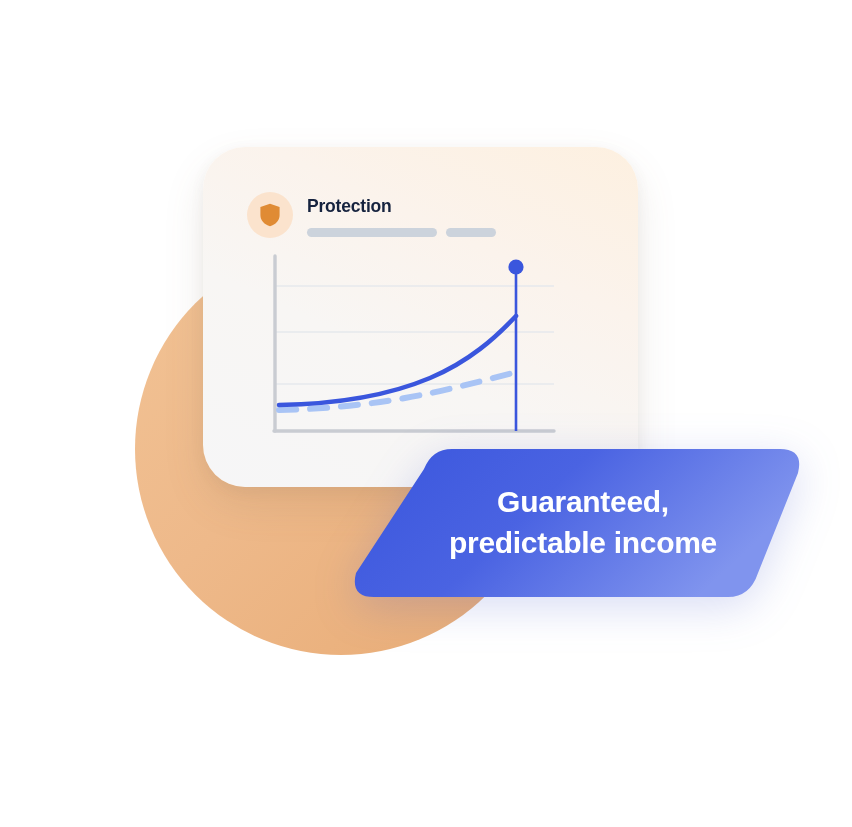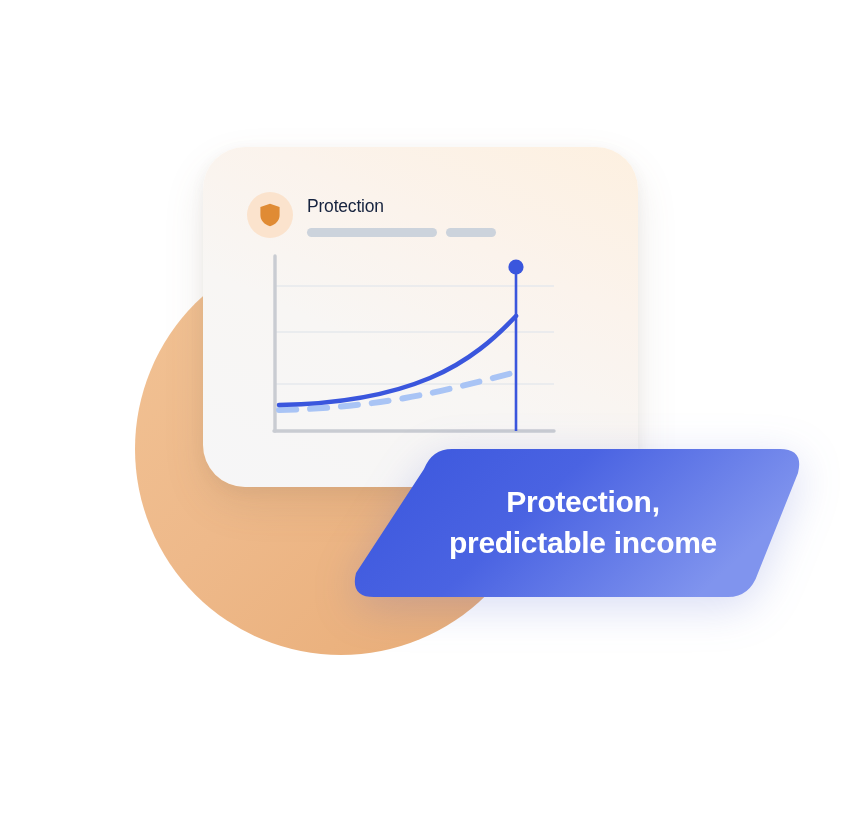--- a/index.html
+++ b/index.html
@@ -71,21 +71,21 @@
   }
   .icon-badge svg { display: block; }
 
   .header-text {
     flex: 1 1 auto;
     padding-top: 7px;
   }
 
   .card-title {
     font-size: 17.5px;
-    font-weight: 400;
+    font-weight: 700;
     color: #16233f;
     letter-spacing: -0.2px;
     line-height: 1;
     margin: 0 0 12px 0;
     white-space: nowrap;
   }
 
   .skeleton-row {
     display: flex;
     gap: 9px;
@@ -216,17 +216,17 @@
       <path d="M 76,22
                Q 84,2 104,2
                L 432,2
                Q 456,2 450,26
                L 410,126
                Q 402,150 380,150
                L 26,150
                Q 2,150 8,126
                Z" fill="url(#bannerGrad)"></path>
     </svg>
-    <div class="banner-label">Protection,
+    <div class="banner-label">Guaranteed,
 predictable income</div>
   </div>
 
 </div>
 
 </body></html>

